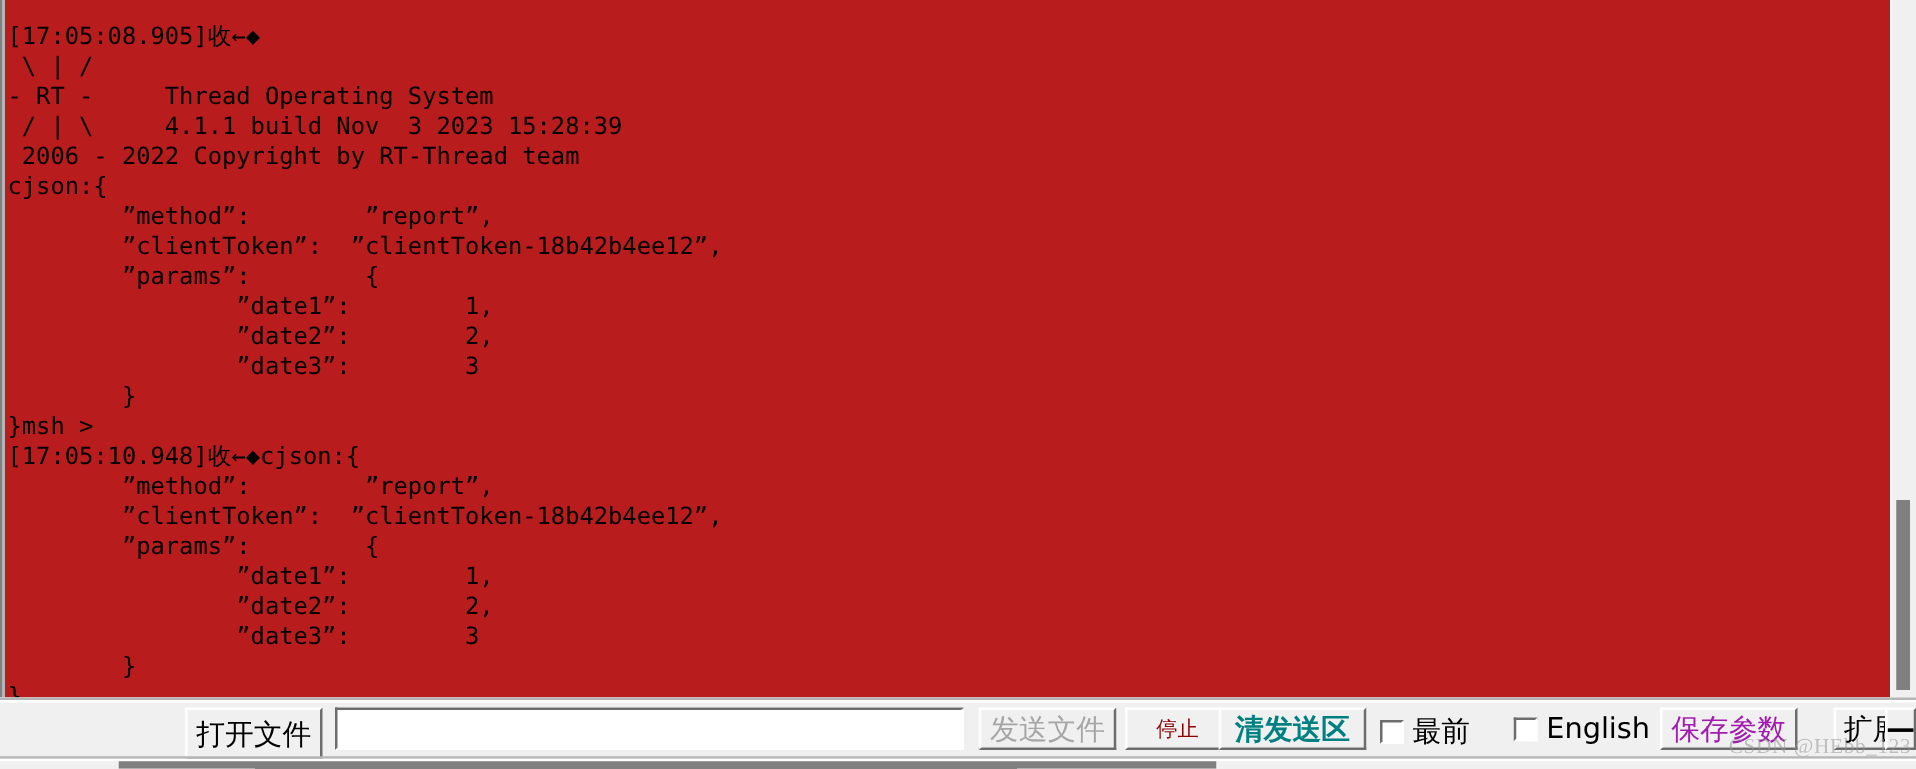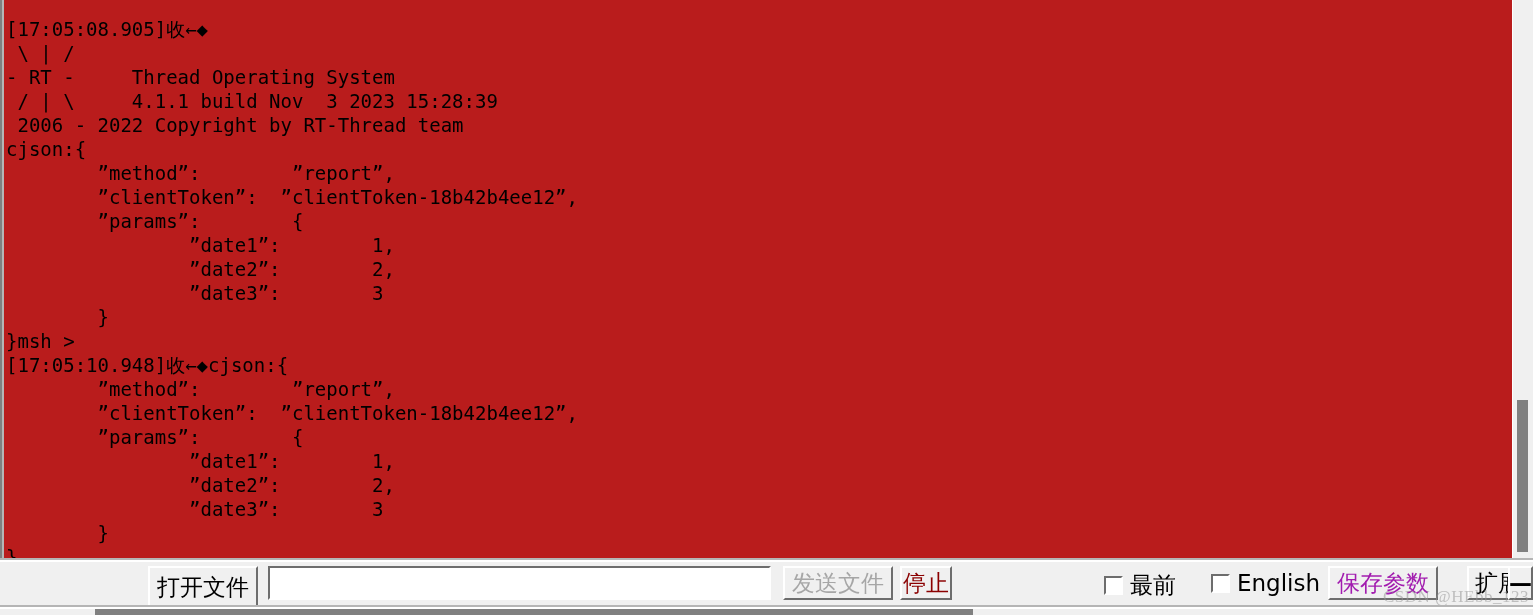--- a/index.html
+++ b/index.html
@@ -158,23 +158,23 @@
   }
 
   .btn-send-file {
     left: 783px; top: 566px;
     width: 110px; height: 34px;
     color: #a6a6a6;
     font-size: 23px;
   }
   .btn-stop {
     left: 900px; top: 566px;
-    width: 52px; height: 34px;
+    width: 84px; height: 34px;
     color: #8b0000;
-    font-size: 23px;
+    font-size: 17px;
   }
   .btn-clear-send {
     left: 975px; top: 566px;
     width: 118px; height: 34px;
     color: #008080;
     font-size: 23px;
     font-weight: 700;
   }
 
   .chk-group {
@@ -299,20 +299,21 @@
 
 
   <div class="btn btn-open-file">打开文件</div>
 
   <input class="send-input" type="text" value="" style="">
 
   <div class="btn btn-send-file">发送文件</div>
 
   <div class="btn btn-stop">停止</div>
 
+  <div class="btn btn-clear-send">清发送区</div>
 
   <div class="chk-group chk-top">
     <div class="chk-box"></div>
     <span>最前</span>
   </div>
 
   <div class="chk-group chk-english">
     <div class="chk-box"></div>
     <span>English</span>
   </div>

